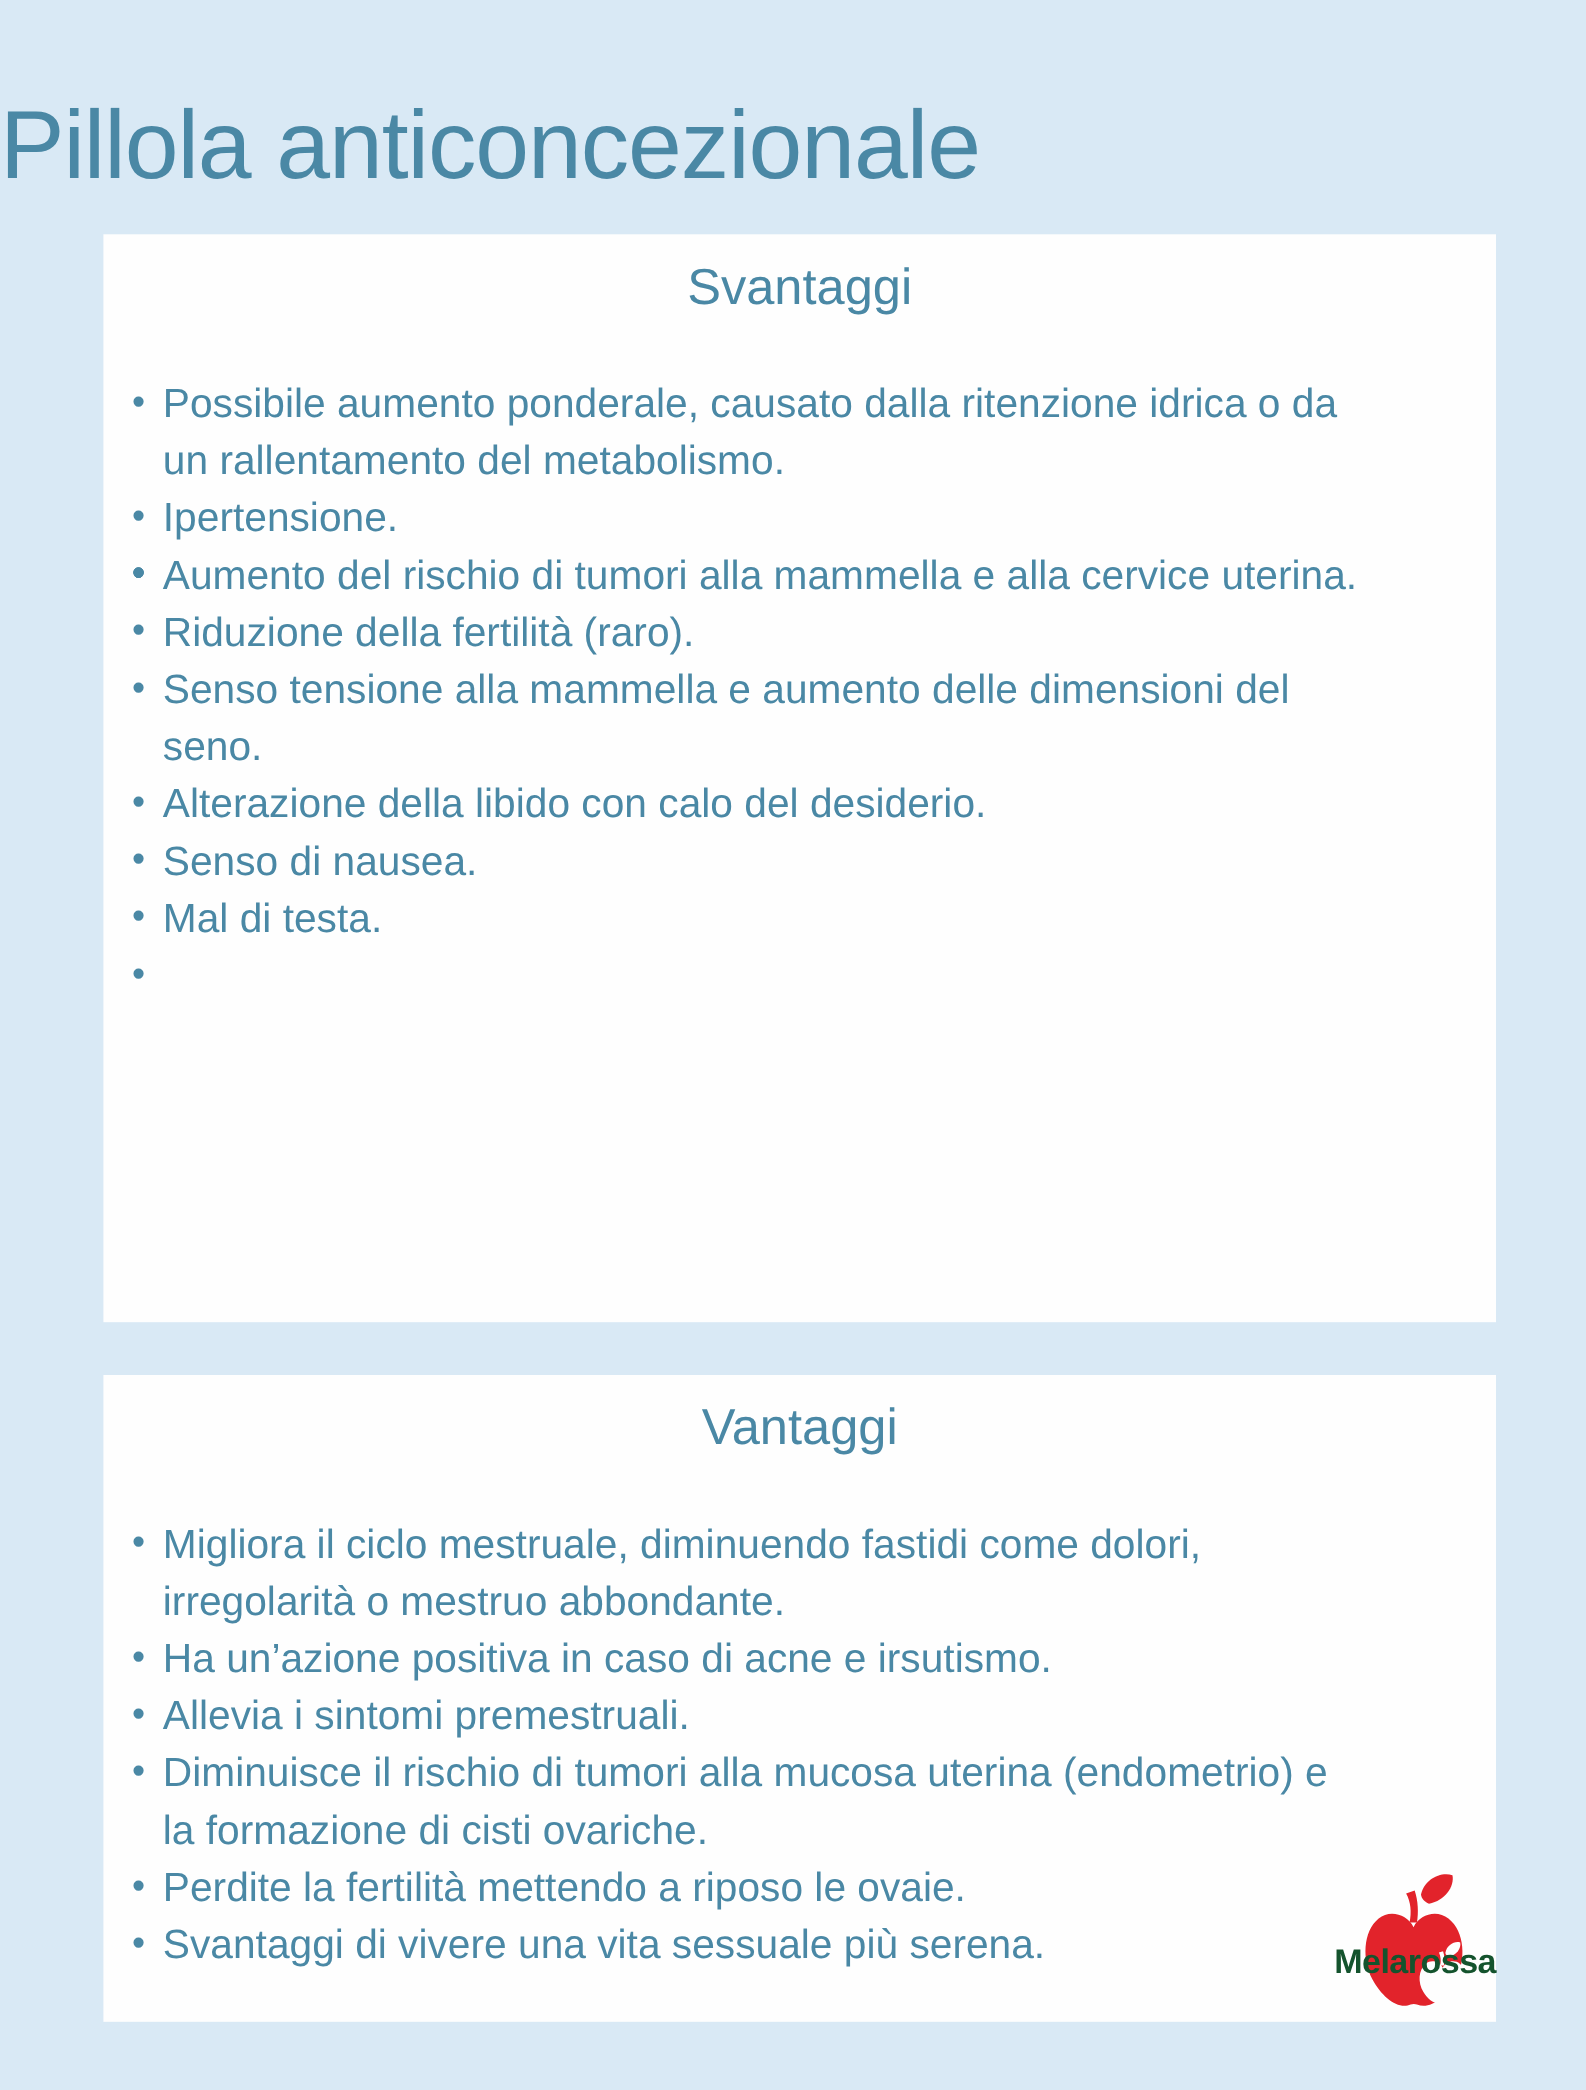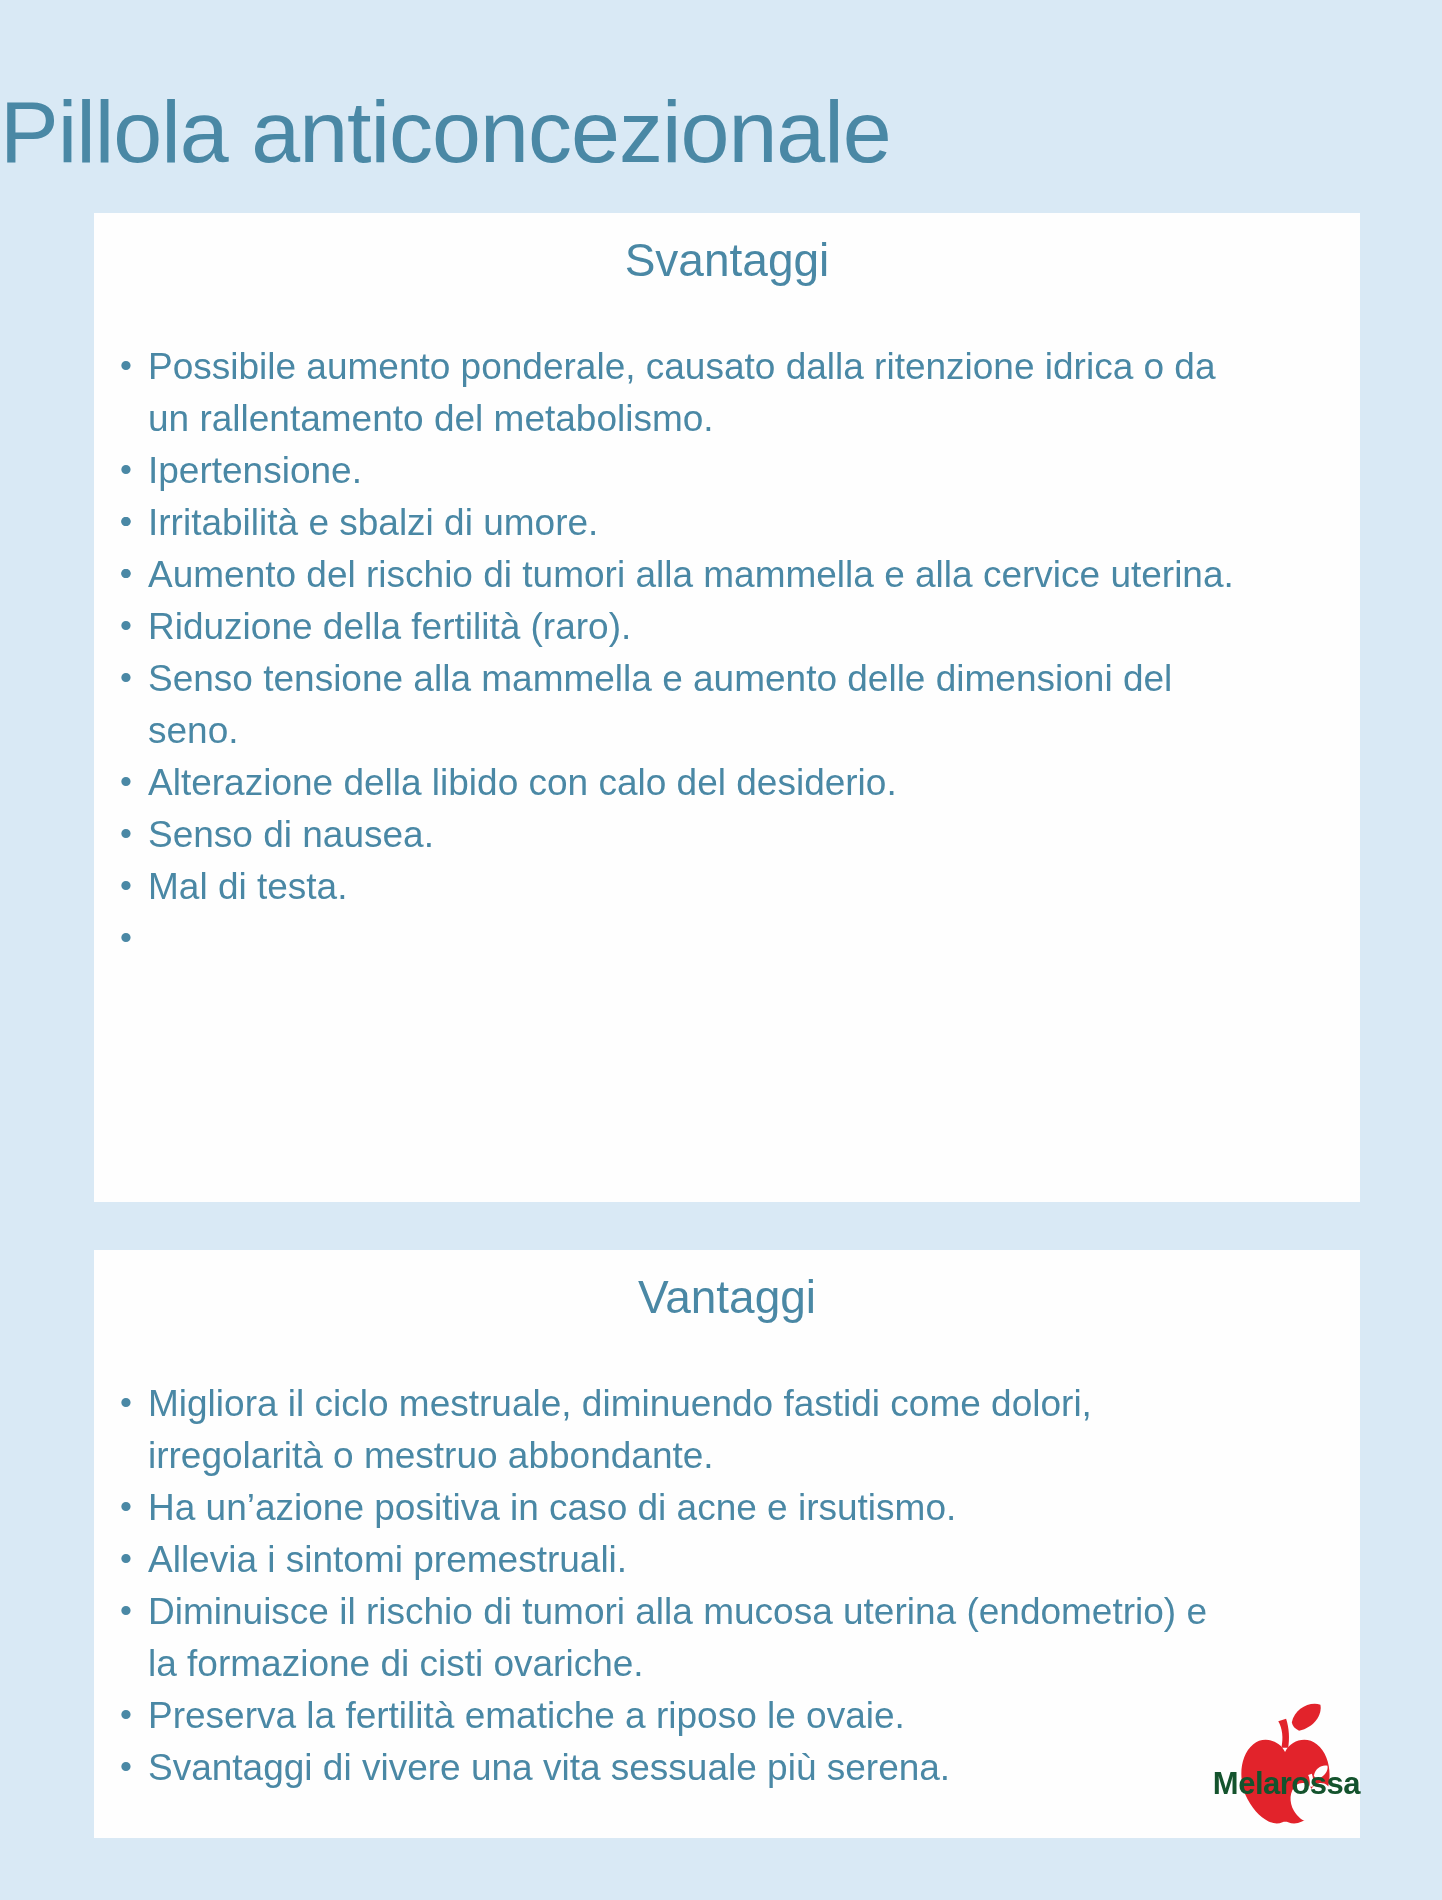--- a/index.html
+++ b/index.html
@@ -64,40 +64,40 @@
 <body>
 
 <h1 class="page-title">Pillola anticoncezionale</h1>
 
 <section class="card svantaggi">
   <h2 class="section-heading">Svantaggi</h2>
   <ul class="bullet-list">
       <li><span class="bullet">•</span><span>Possibile aumento ponderale, causato dalla ritenzione idrica o da un rallentamento del metabolismo.</span></li>
       <li><span class="bullet">•</span><span>Ipertensione.</span></li>
       <li><span class="bullet">•</span></li>
-      <li><span class="bullet">•</span><span>Irritabilità e sbalzi di umore.</span></li>
+      <li><span class="bullet">•</span></li>
       <li><span class="bullet">•</span></li>
       <li><span class="bullet">•</span><span>Aumento del rischio di tumori alla mammella e alla cervice uterina.</span></li>
       <li><span class="bullet">•</span><span>Riduzione della fertilità (raro).</span></li>
       <li><span class="bullet">•</span><span>Senso tensione alla mammella e aumento delle dimensioni del seno.</span></li>
       <li><span class="bullet">•</span><span>Alterazione della libido con calo del desiderio.</span></li>
       <li><span class="bullet">•</span><span>Senso di nausea.</span></li>
       <li><span class="bullet">•</span><span>Mal di testa.</span></li>
       <li><span class="bullet">•</span></li>
     </ul>
 </section>
 
 <section class="card vantaggi">
   <h2 class="section-heading">Vantaggi</h2>
   <ul class="bullet-list">
       <li><span class="bullet">•</span><span>Migliora il ciclo mestruale, diminuendo fastidi come dolori, irregolarità o mestruo abbondante.</span></li>
       <li><span class="bullet">•</span><span>Ha un’azione positiva in caso di acne e irsutismo.</span></li>
       <li><span class="bullet">•</span><span>Allevia i sintomi premestruali.</span></li>
       <li><span class="bullet">•</span><span>Diminuisce il rischio di tumori alla mucosa uterina (endometrio) e la formazione di cisti ovariche.</span></li>
-      <li><span class="bullet">•</span><span>Preserva la fertilità ematiche a riposo le ovaie.</span></li>
+      <li><span class="bullet">•</span><span>Perdite la fertilità mettendo a riposo le ovaie.</span></li>
       <li><span class="bullet">•</span><span>Svantaggi di vivere una vita sessuale più serena.</span></li>
     </ul>
 
   <svg class="apple-logo" viewBox="0 0 100 125" xmlns="http://www.w3.org/2000/svg" aria-hidden="true">
     <g fill="#e2232b">
 
       <path d="M47.5 46 C49.5 36.5 48.5 27.5 44.5 20.5 L52 18 C55 27 55.5 37.5 54 46 Z"></path>
 
       <path d="M57.5 21.5 C60 8.5 74.5 1 85 4.5 C87 14.5 78.5 26.5 64.5 29.5 C60.5 28 58 25 57.5 21.5 Z"></path>
 

